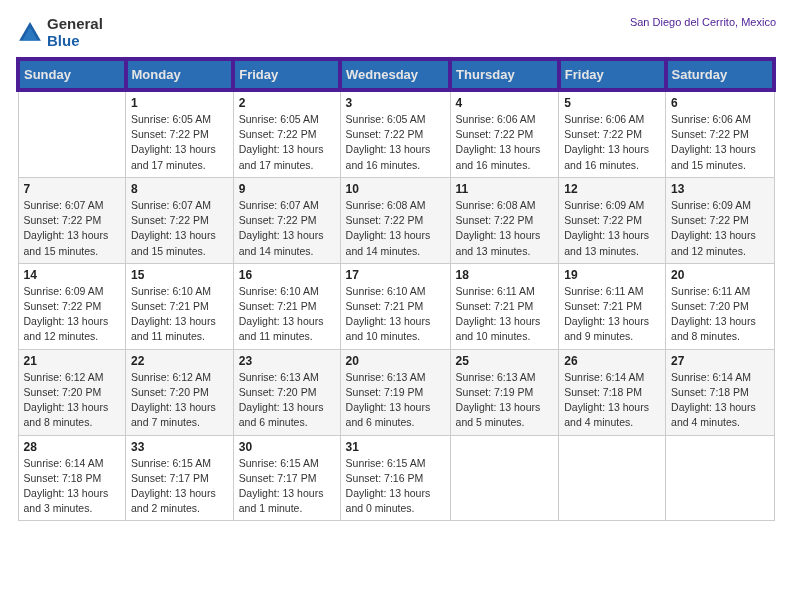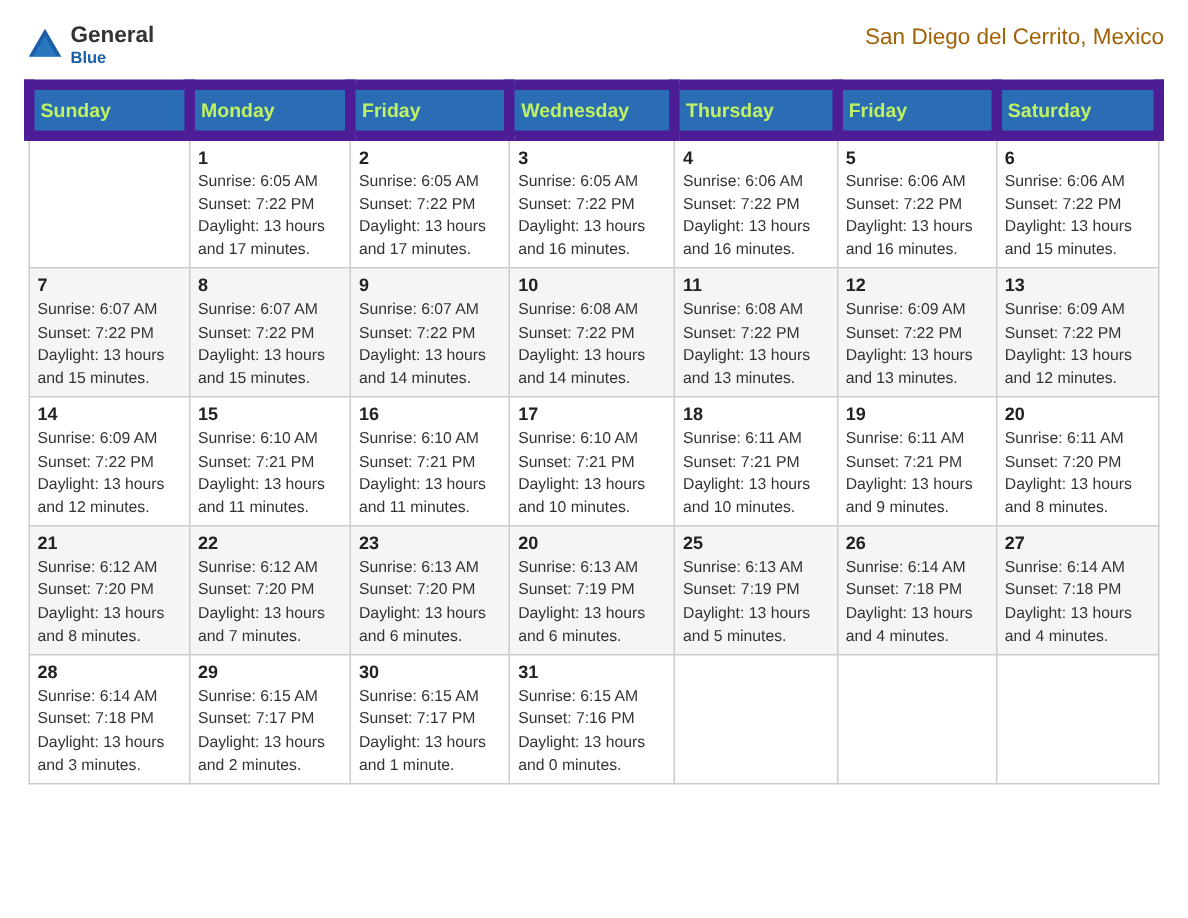--- a/index.html
+++ b/index.html
@@ -25,52 +25,52 @@
       display: flex;
       flex-direction: column;
       line-height: 1.1;
     }
     .logo-general {
       font-size: 15px;
       font-weight: bold;
       color: #333;
     }
     .logo-blue {
-      font-size: 11px;
+      font-size: 15px;
       font-weight: bold;
       color: #1a5fa8;
     }
     .logo-icon {
       width: 28px;
       height: 28px;
     }
     .title-block {
       text-align: right;
     }
     .month-year {
       font-size: 36px;
       font-weight: bold;
       color: #222;
     }
     .location {
-      font-size: 15px;
-      color: #a16207;
+      font-size: 11px;
+      color: #4c1d95;
     }
     .calendar {
       width: 100%;
       border-collapse: collapse;
       font-size: 11px;
     }
     .calendar th {
       background: #2a6db5;
-      color: #bef264;
+      color: #e5e5e5;
       padding: 6px 4px;
       text-align: left;
       font-size: 13px;
-      border: 7px solid #4c1d95;
+      border: 4px solid #4c1d95;
     }
     .calendar td {
       border: 1px solid #ccc;
       vertical-align: top;
       padding: 4px 5px;
       width: 113px;
       min-height: 80px;
       background: #fff;
     }
     .calendar tr:nth-child(even) td {
@@ -240,21 +240,21 @@
           <span class="day-number">27</span>
           <div class="day-info">Sunrise: 6:14 AM<br>Sunset: 7:18 PM<br>Daylight: 13 hours<br>and 4 minutes.</div>
         </td>
       </tr>
       <tr>
         <td>
           <span class="day-number">28</span>
           <div class="day-info">Sunrise: 6:14 AM<br>Sunset: 7:18 PM<br>Daylight: 13 hours<br>and 3 minutes.</div>
         </td>
         <td>
-          <span class="day-number">29</span>
+          <span class="day-number">33</span>
           <div class="day-info">Sunrise: 6:15 AM<br>Sunset: 7:17 PM<br>Daylight: 13 hours<br>and 2 minutes.</div>
         </td>
         <td>
           <span class="day-number">30</span>
           <div class="day-info">Sunrise: 6:15 AM<br>Sunset: 7:17 PM<br>Daylight: 13 hours<br>and 1 minute.</div>
         </td>
         <td>
           <span class="day-number">31</span>
           <div class="day-info">Sunrise: 6:15 AM<br>Sunset: 7:16 PM<br>Daylight: 13 hours<br>and 0 minutes.</div>
         </td>

